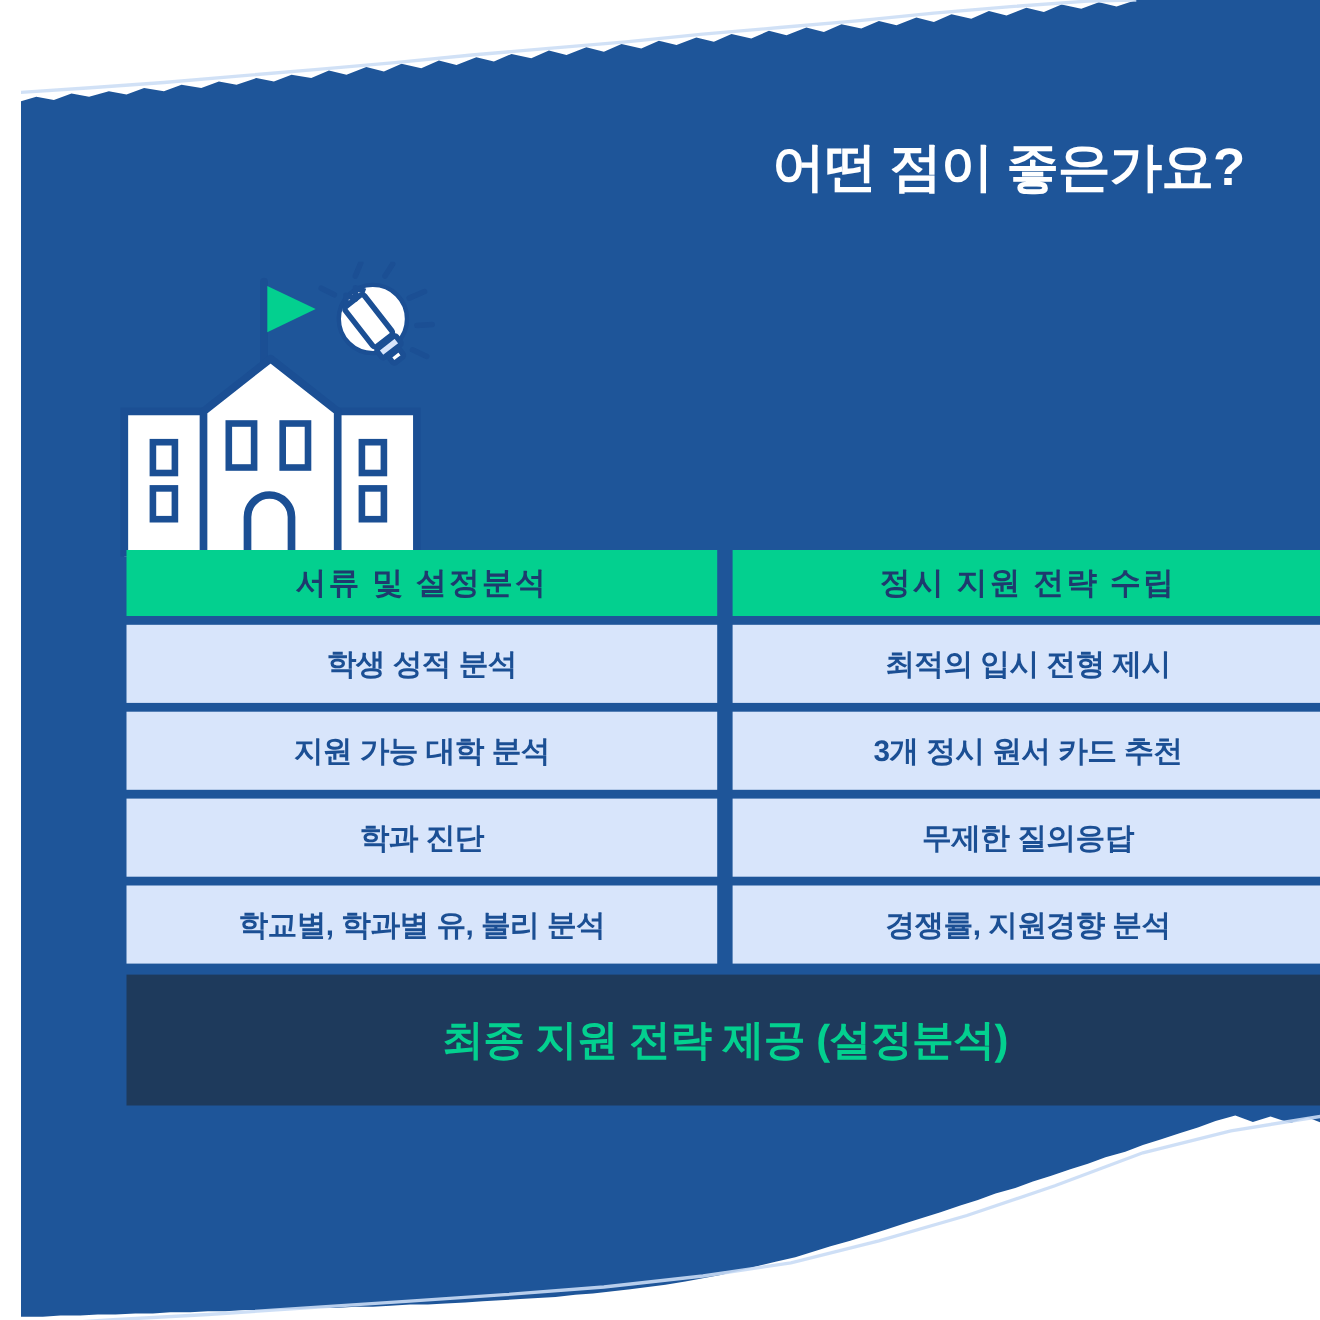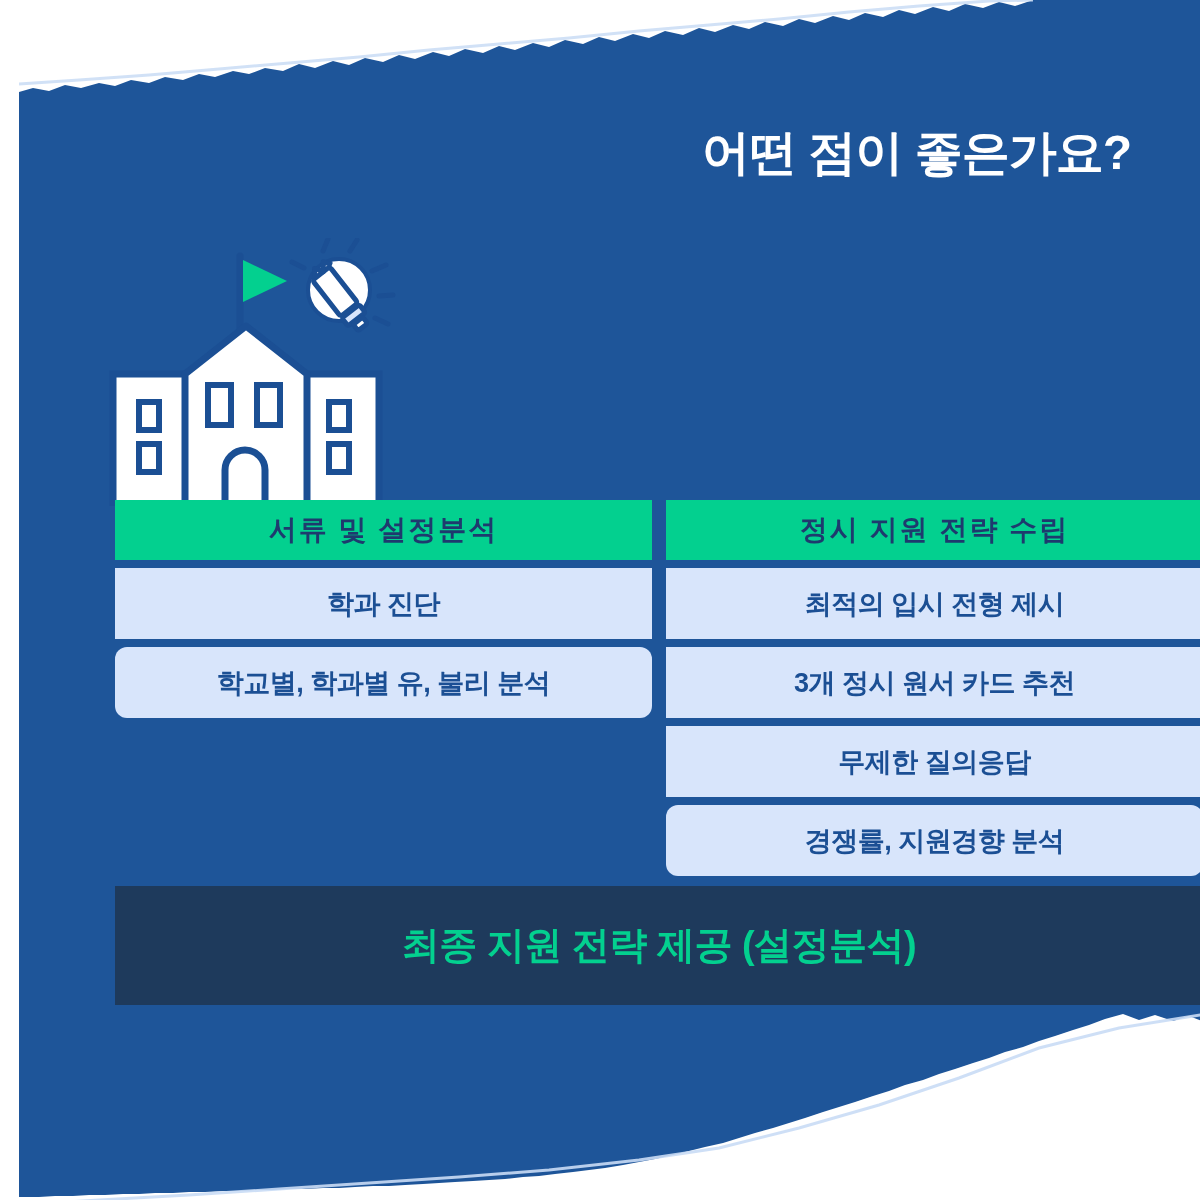--- a/index.html
+++ b/index.html
@@ -106,21 +106,21 @@
     color: #1B4F94;
     font-size: 27px;
     font-weight: bold;
     letter-spacing: -0.5px;
     display: flex;
     align-items: center;
     justify-content: center;
     margin-bottom: 8px;
     white-space: nowrap;
   }
-  .cell:last-child { margin-bottom: 0; border-radius: 12px; }
+  .cell:last-child { margin-bottom: 0; }
 
   .footer-bar {
     margin-top: 10px;
     height: 119px;
     background: #1E3A5C;
     color: #03D08F;
     font-size: 38px;
     font-weight: bold;
     letter-spacing: -0.5px;
     display: flex;
@@ -213,20 +213,22 @@
 
   <div class="header-block">
     <div class="subtitle">어떤 점이 좋은가요?</div>
   </div>
 
   <div class="table-wrap">
     <div class="cols">
 
       <div class="col">
         <div class="col-head">서류 및 설정분석</div>
+        <div class="cell">학생 성적 분석</div>
+        <div class="cell">지원 가능 대학 분석</div>
         <div class="cell">학과 진단</div>
         <div class="cell">학교별, 학과별 유, 불리 분석</div>
       </div>
 
       <div class="col">
         <div class="col-head">정시 지원 전략 수립</div>
         <div class="cell">최적의 입시 전형 제시</div>
         <div class="cell">3개 정시 원서 카드 추천</div>
         <div class="cell">무제한 질의응답</div>
         <div class="cell">경쟁률, 지원경향 분석</div>

